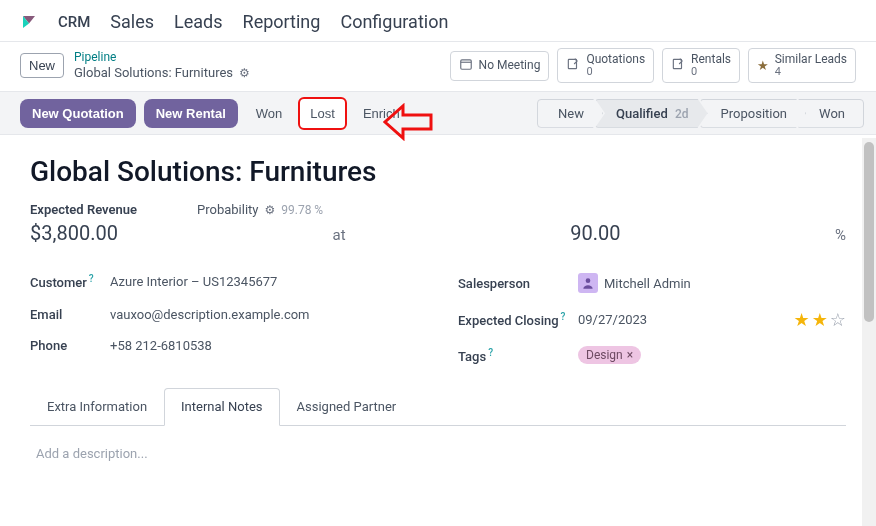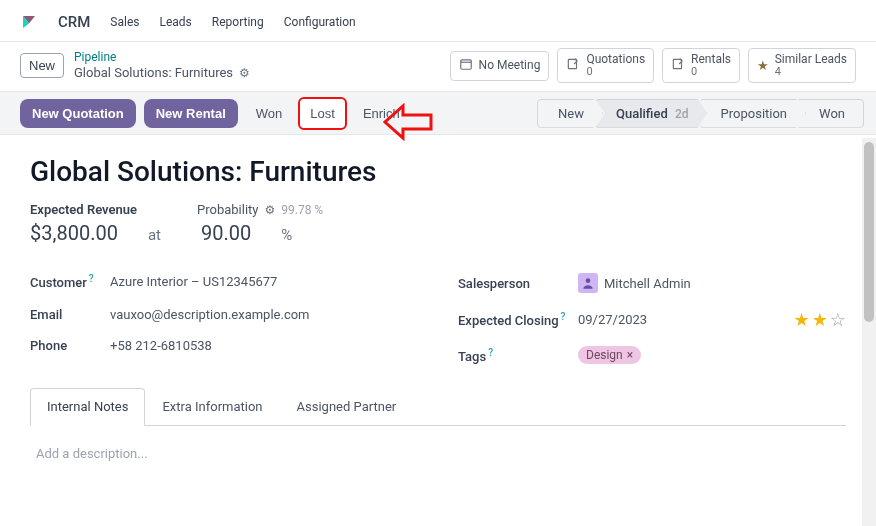--- a/index.html
+++ b/index.html
@@ -26,21 +26,21 @@
   .logo {
     width: 18px; height: 18px;
     position: relative;
   }
   .nav-app {
     font-weight: 500;
     font-size: 15px;
     color: #374151;
   }
   .nav-link {
-    font-size: 12px;
+    font-size: 18px;
     color: #374151;
     cursor: pointer;
   }
   
   .crumb-row {
     display: flex;
     align-items: center;
     justify-content: space-between;
     padding: 6px 20px 8px 20px;
   }
@@ -154,21 +154,21 @@
   }
   h1.title {
     font-size: 28px;
     font-weight: 500;
     color: #111827;
     margin: 6px 0 14px 0;
   }
   .rev-row { display: flex; align-items: baseline; gap: 60px; margin-bottom: 4px; }
   .rev-lbl { font-size: 13px; font-weight: 600; color: #374151; }
   .prob-lbl { font-size: 13px; color: #4b5563; display: flex; align-items: center; gap: 6px; }
-  .rev-vals { display: flex; align-items: baseline; gap: 30px; margin-top: 4px; }
+  .rev-vals { display: flex; align-items: baseline; margin-top: 4px; justify-content: space-between; }
   .rev-amount { font-size: 20px; color: #374151; }
   .at { font-size: 15px; color: #6b7280; }
   .prob-val { font-size: 20px; color: #374151; margin-left: 10px; }
   .pct { font-size: 15px; color: #6b7280; }
   .prob-hint { font-size: 12px; color: #9ca3af; }
   .two-col {
     display: grid;
     grid-template-columns: 1fr 1fr;
     column-gap: 40px;
     margin-top: 28px;
@@ -389,22 +389,22 @@
             <span>Design</span>
             <span>×</span>
           </span>
         </span>
         <span></span>
       </div>
     </div>
   </div>
 
   <div class="tabs">
+    <div class="tab">Extra Information</div>
     <div class="tab active">Internal Notes</div>
-    <div class="tab">Extra Information</div>
     <div class="tab">Assigned Partner</div>
   </div>
   <div class="desc-placeholder">Add a description...</div>
 </div>
 
 <div class="scrollbar-fake">
   <div class="thumb"></div>
 </div>
 
 <div class="annotation-arrow">

